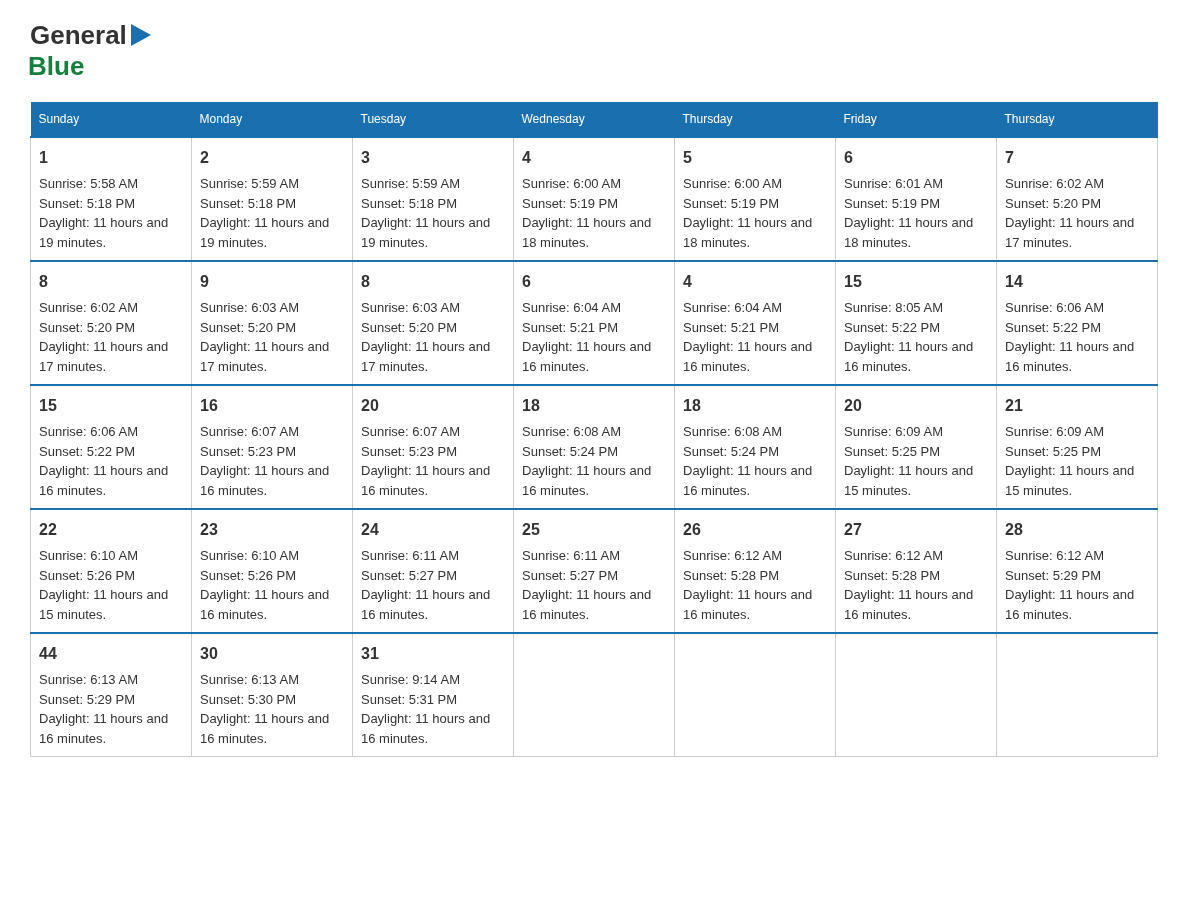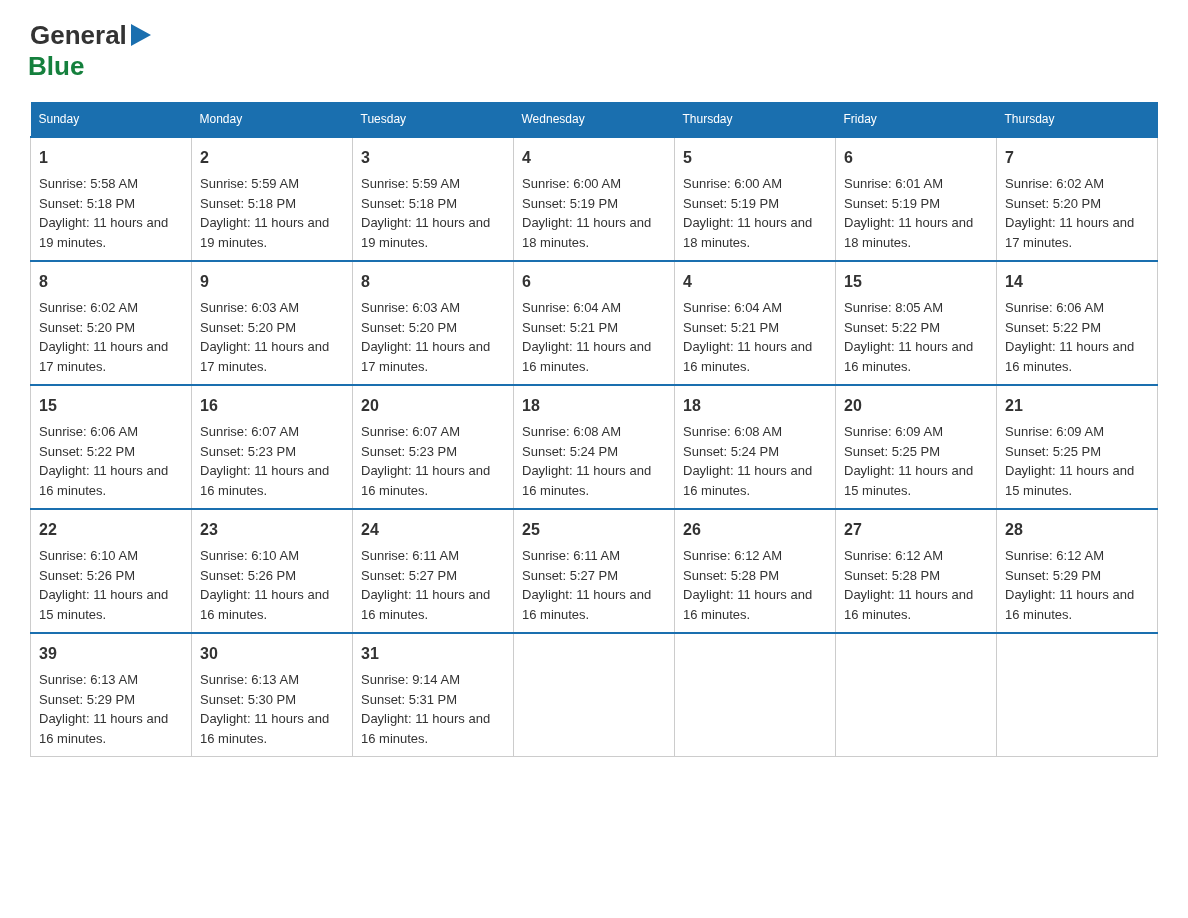--- a/index.html
+++ b/index.html
@@ -143,21 +143,21 @@
       <tr>
         <td><span class="day-num">22</span><span>Sunrise: 6:10 AM</span><br><span>Sunset: 5:26 PM</span><br><span>Daylight: 11 hours and 15 minutes.</span></td>
         <td><span class="day-num">23</span><span>Sunrise: 6:10 AM</span><br><span>Sunset: 5:26 PM</span><br><span>Daylight: 11 hours and 16 minutes.</span></td>
         <td><span class="day-num">24</span><span>Sunrise: 6:11 AM</span><br><span>Sunset: 5:27 PM</span><br><span>Daylight: 11 hours and 16 minutes.</span></td>
         <td><span class="day-num">25</span><span>Sunrise: 6:11 AM</span><br><span>Sunset: 5:27 PM</span><br><span>Daylight: 11 hours and 16 minutes.</span></td>
         <td><span class="day-num">26</span><span>Sunrise: 6:12 AM</span><br><span>Sunset: 5:28 PM</span><br><span>Daylight: 11 hours and 16 minutes.</span></td>
         <td><span class="day-num">27</span><span>Sunrise: 6:12 AM</span><br><span>Sunset: 5:28 PM</span><br><span>Daylight: 11 hours and 16 minutes.</span></td>
         <td><span class="day-num">28</span><span>Sunrise: 6:12 AM</span><br><span>Sunset: 5:29 PM</span><br><span>Daylight: 11 hours and 16 minutes.</span></td>
       </tr>
       <tr>
-        <td><span class="day-num">39</span><span>Sunrise: 6:13 AM</span><br><span>Sunset: 5:29 PM</span><br><span>Daylight: 11 hours and 16 minutes.</span></td>
+        <td><span class="day-num">44</span><span>Sunrise: 6:13 AM</span><br><span>Sunset: 5:29 PM</span><br><span>Daylight: 11 hours and 16 minutes.</span></td>
         <td><span class="day-num">30</span><span>Sunrise: 6:13 AM</span><br><span>Sunset: 5:30 PM</span><br><span>Daylight: 11 hours and 16 minutes.</span></td>
         <td><span class="day-num">31</span><span>Sunrise: 9:14 AM</span><br><span>Sunset: 5:31 PM</span><br><span>Daylight: 11 hours and 16 minutes.</span></td>
         <td></td>
         <td></td>
         <td></td>
         <td></td>
       </tr>
     </tbody>
 </table>
 

